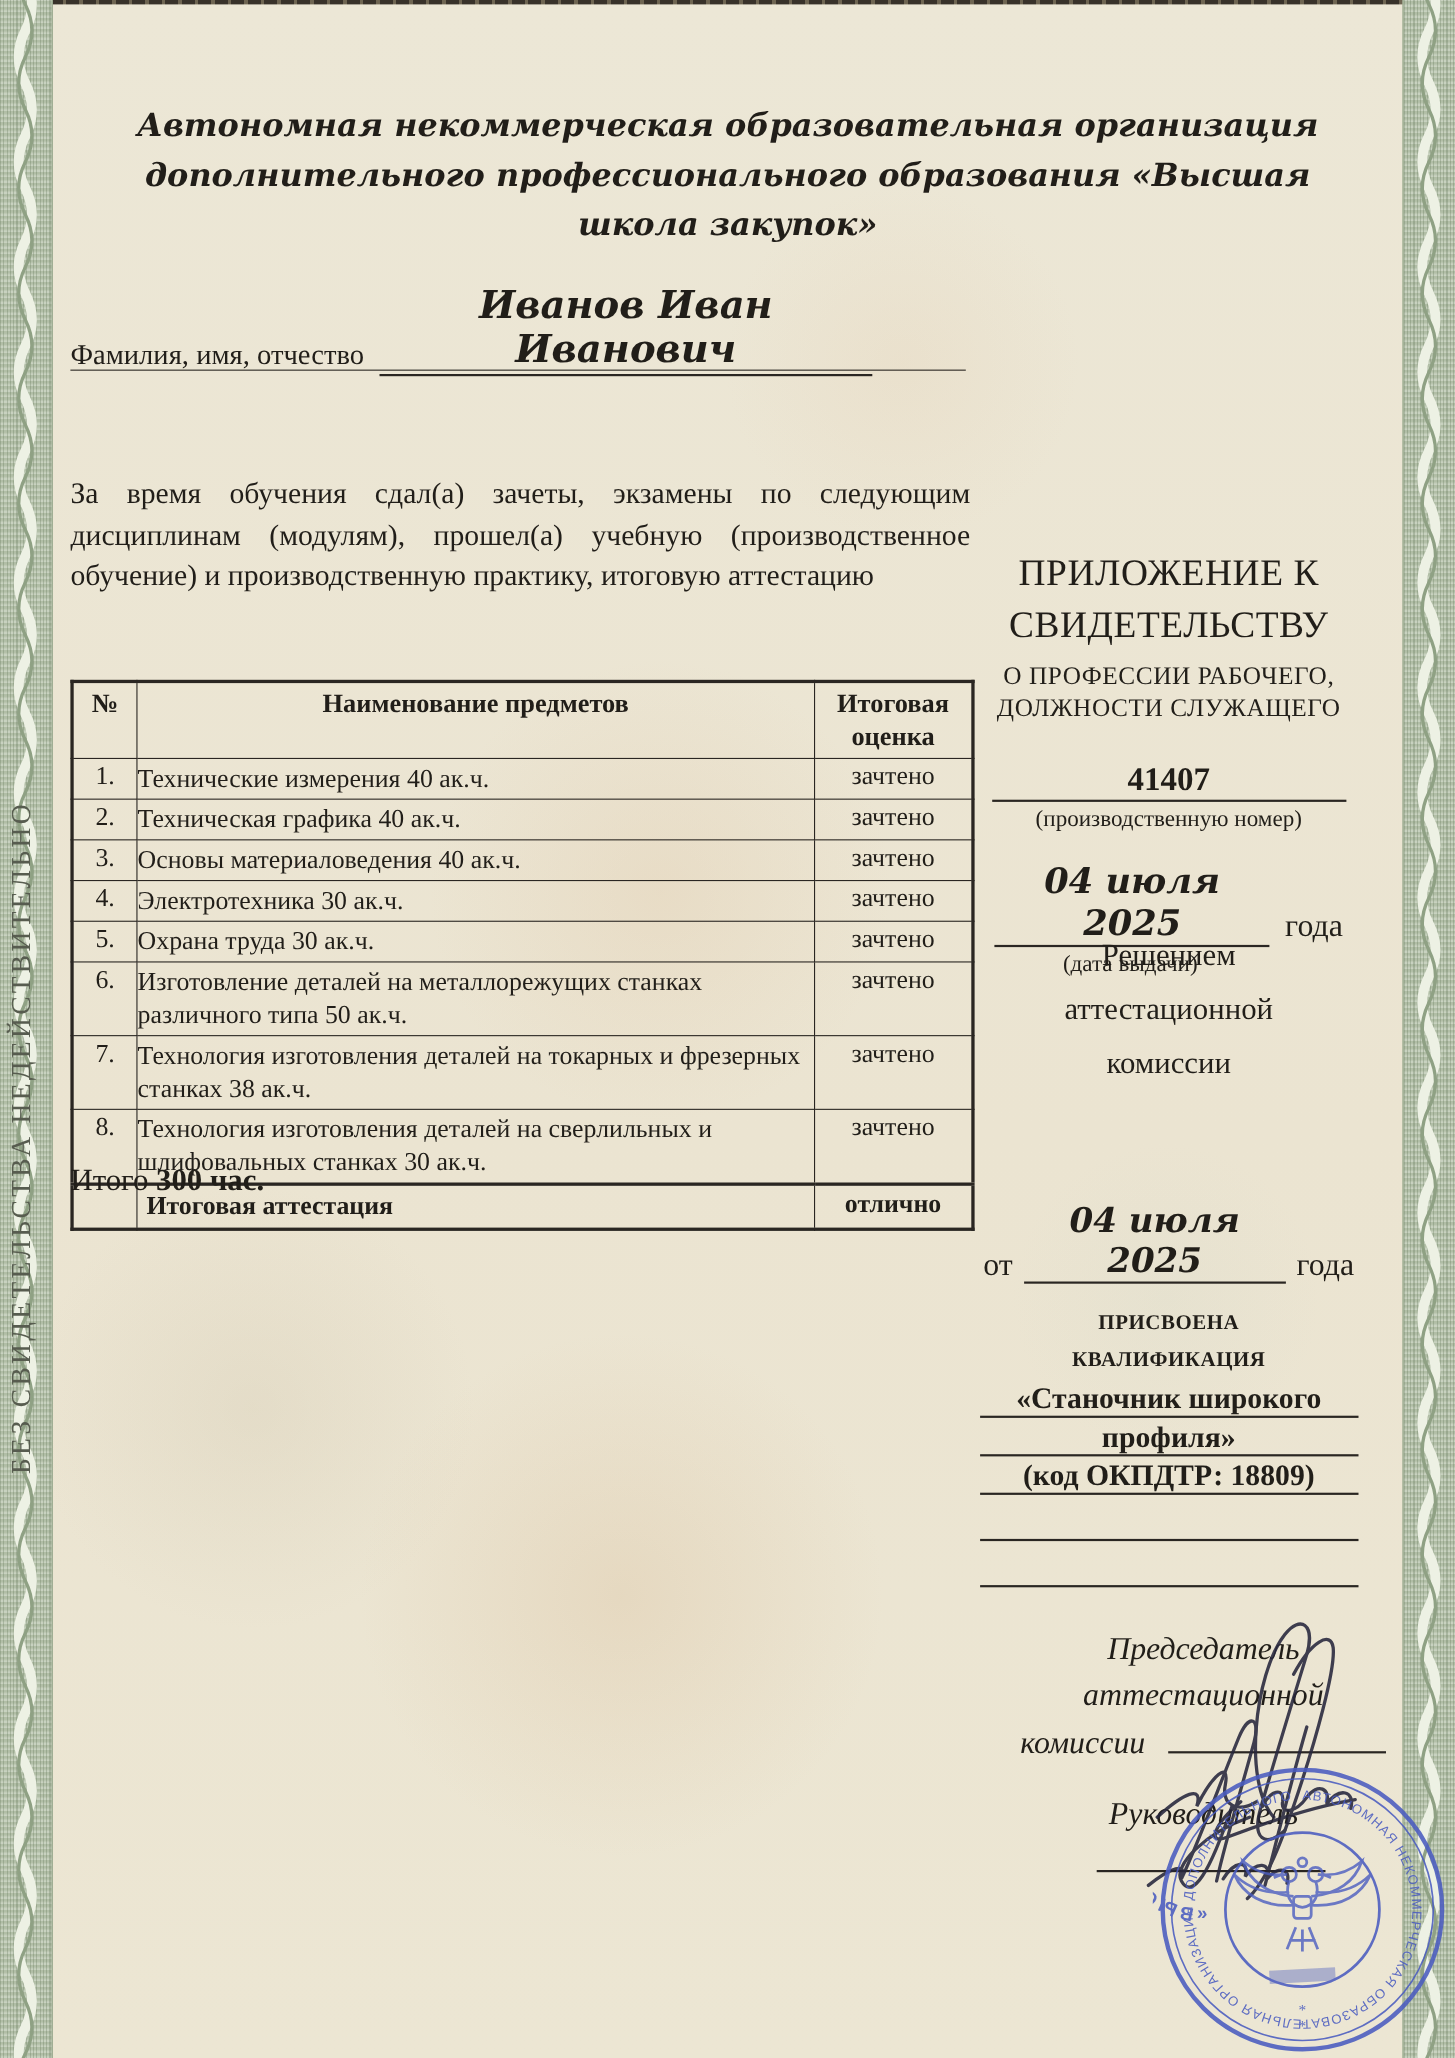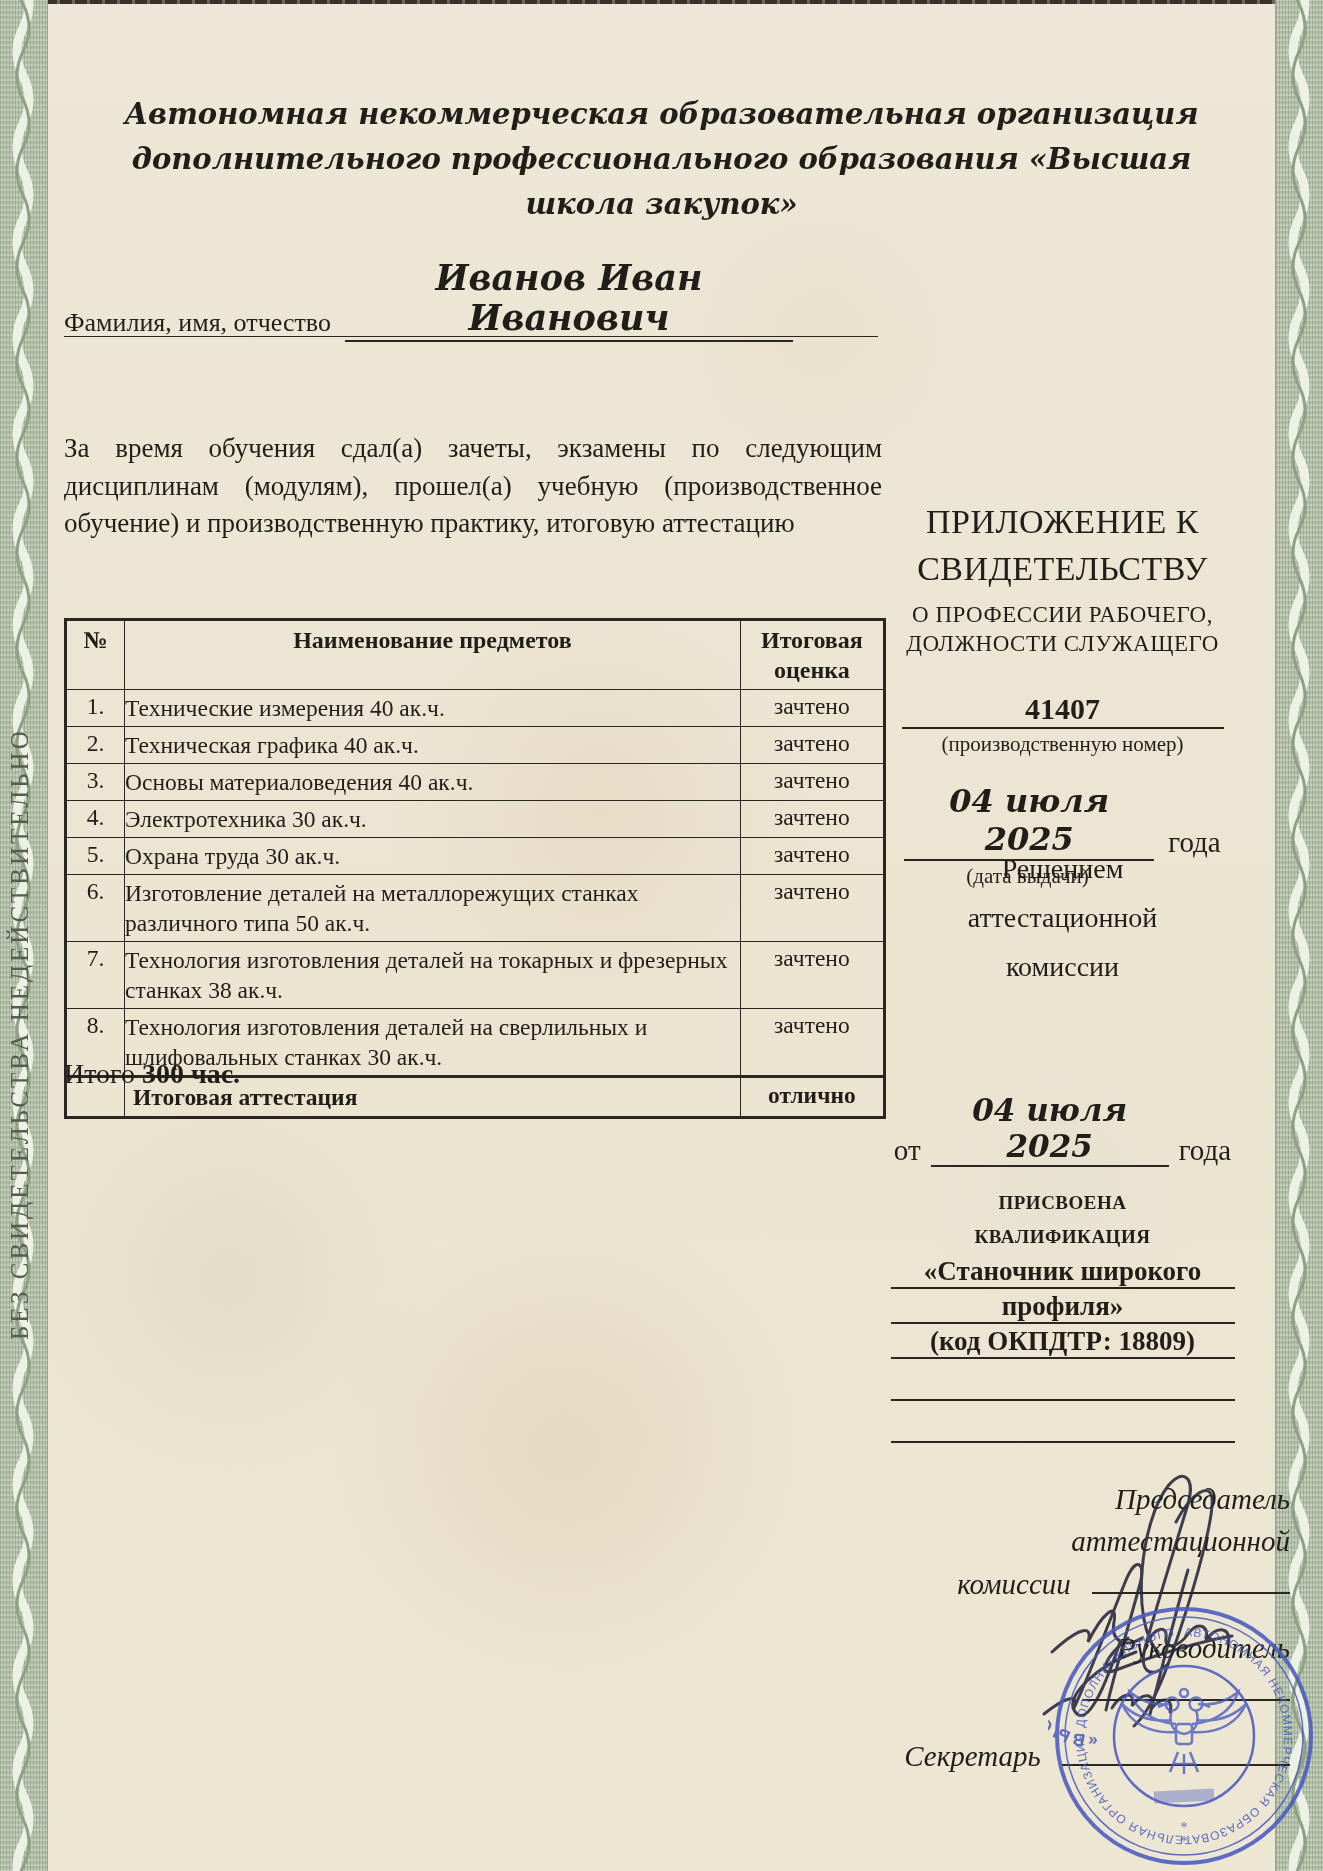--- a/index.html
+++ b/index.html
@@ -64,21 +64,21 @@
   .decision{top:844px;font-size:28px;line-height:49px;}
   .from-line{top:1092px;font-size:29px;display:flex;justify-content:center;align-items:flex-end;}
   .from-underline{display:inline-block;width:238px;border-bottom:2px solid #2a2622;margin:0 10px;
     font-family:"DejaVu Serif",serif;font-weight:bold;font-style:italic;font-size:31px;
     text-align:center;padding-bottom:1px;}
   .qual{top:1186px;}
   .qual-h{font-weight:bold;font-size:19px;line-height:34px;letter-spacing:.5px;}
   .qline{font-weight:bold;font-size:27px;line-height:26px;border-bottom:2px solid #2a2622;
     width:344px;margin:0 auto;padding:4px 0 3px 0;}
   .qempty{width:344px;margin:14px auto 0 auto;height:26px;border-bottom:2px solid #2a2622;}
-  .sig-block{position:absolute;left:898px;top:1478px;width:392px;text-align:right;
+  .sig-block{position:absolute;left:898px;top:1478px;width:392px;text-align:center;
     font-style:italic;font-size:29px;line-height:42px;}
   .sig-line{display:inline-block;border-bottom:2px solid #2a2622;height:30px;
     vertical-align:baseline;margin-left:14px;}
   .sig-row{margin-top:22px;}
   .sig-ink{position:absolute;left:1000px;top:1452px;width:320px;height:310px;}
   .stamp{position:absolute;left:1048px;top:1600px;width:272px;height:272px;opacity:.88;}
 </style>
 </head>
 <body>
 
@@ -217,24 +217,20 @@
   <div class="sig-block">
     <div>Председатель</div>
     <div>аттестационной</div>
     <div>
       <span>комиссии</span>
       <span class="sig-line" style="width:198px"></span>
     </div>
     <div class="sig-row">
       <span>Руководитель</span>
       <span class="sig-line" style="width:208px"></span>
-    </div>
-    <div class="sig-row">
-      <span>Секретарь</span>
-      <span class="sig-line" style="width:228px"></span>
     </div>
   </div>
 
   <svg class="sig-ink" viewBox="0 0 320 310">
     <g fill="none" stroke="#26263c" stroke-width="3" stroke-linecap="round" opacity="0.88">
       <path d="M158 200 C130 170 140 70 168 34 C182 16 196 24 188 52 C174 98 158 150 146 192 C138 220 150 228 168 212"></path>
       <path d="M176 70 C192 40 210 30 212 46 C214 66 196 130 180 178 C166 220 152 258 134 274"></path>
       <path d="M128 186 C104 206 96 226 116 218 C148 206 196 190 232 184"></path>
       <path d="M52 200 C76 178 94 170 88 190 C102 162 118 148 114 170 C110 190 126 196 142 186"></path>
       <path d="M148 190 c6 -14 20 -18 18 -4 c-2 12 12 10 22 -4 c10 -14 22 -8 18 6 c12 -16 26 -12 22 4"></path>

